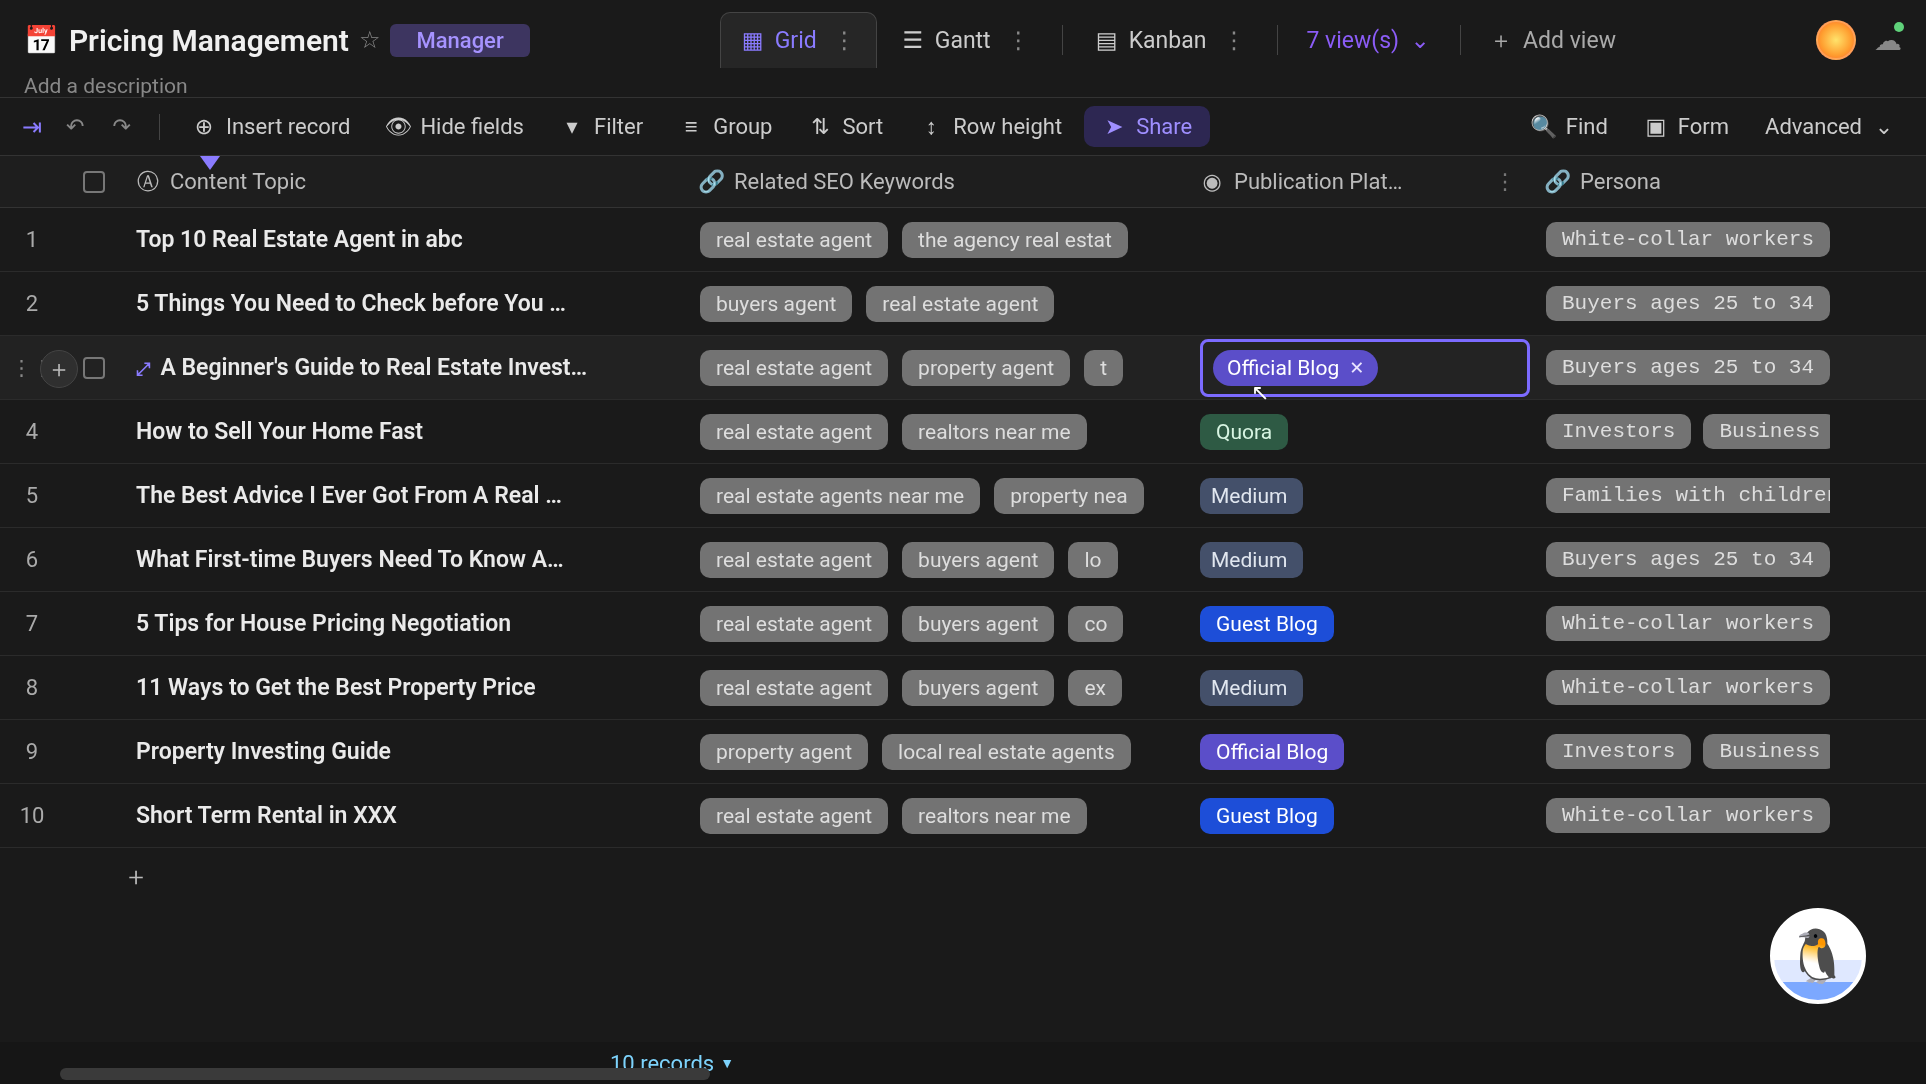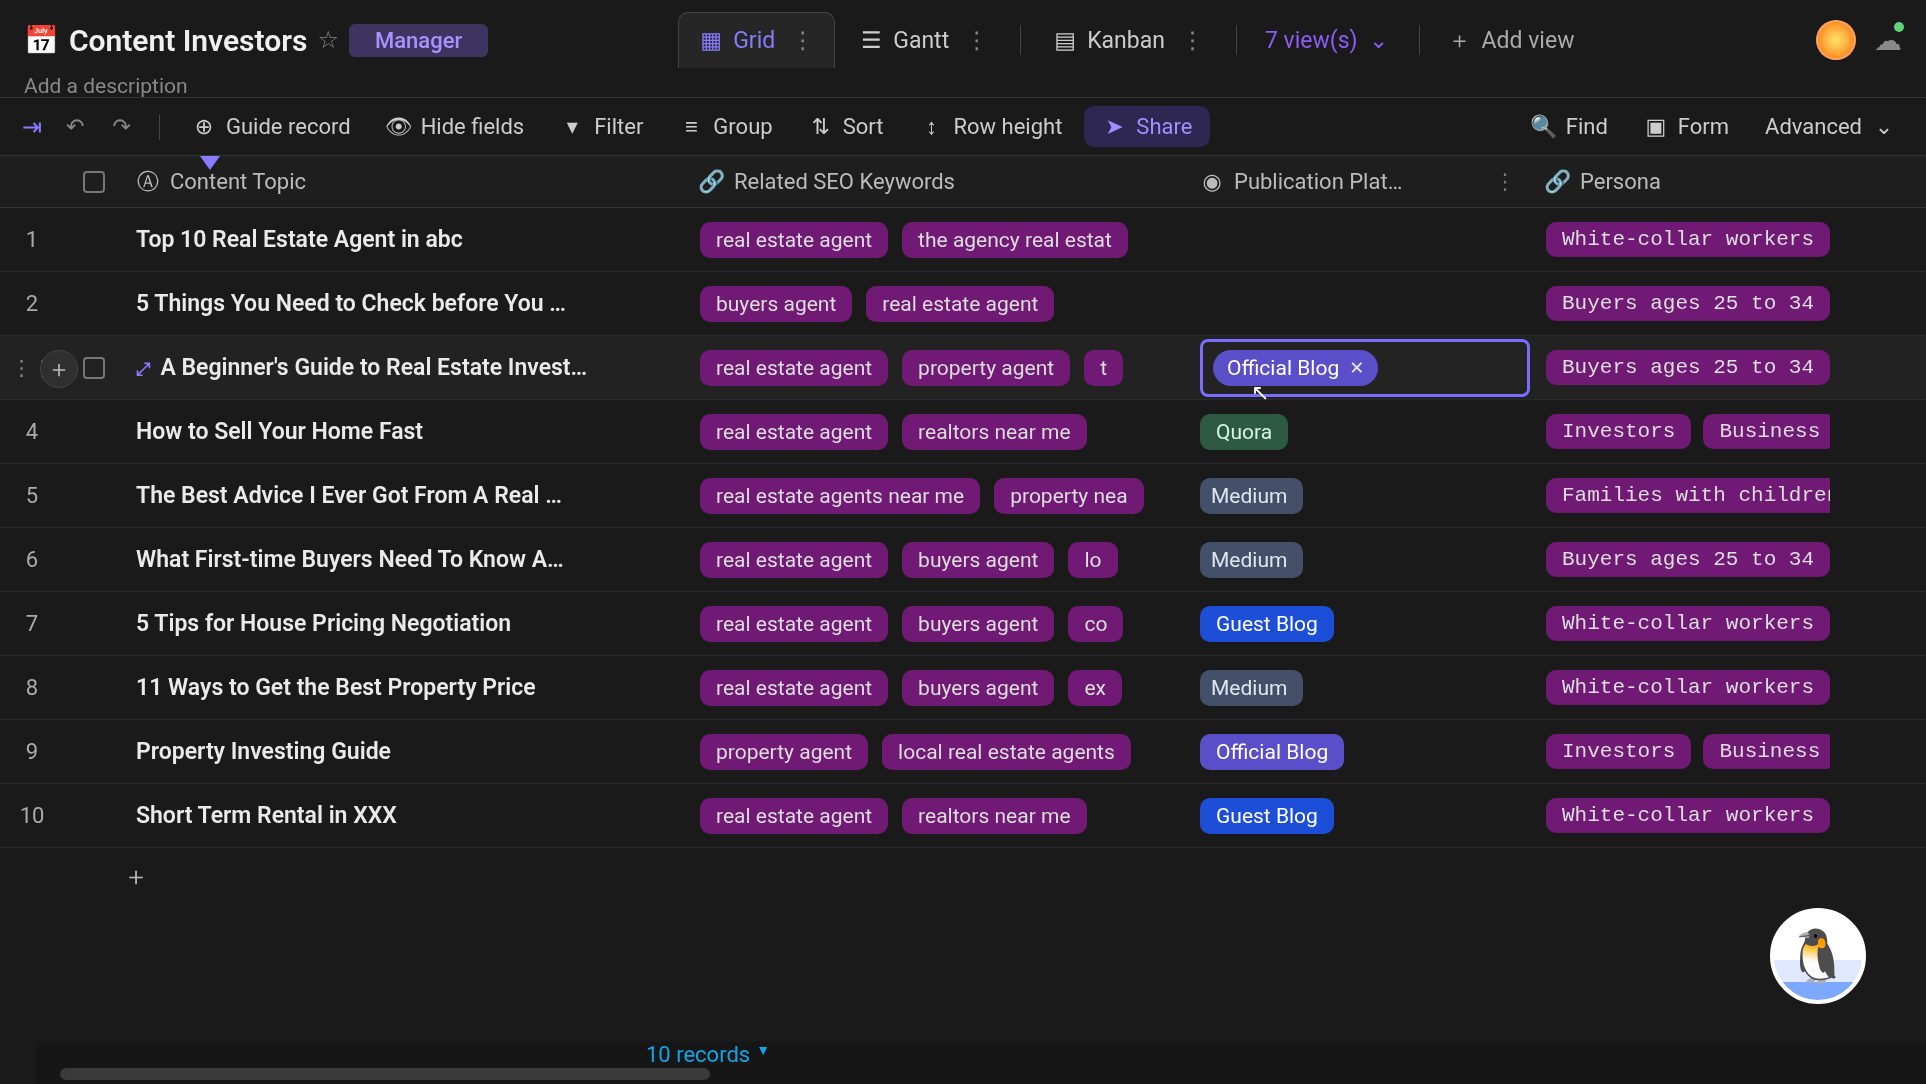--- a/index.html
+++ b/index.html
@@ -117,21 +117,21 @@
     height: 64px;
     border-bottom:1px solid #2b2b2b;
   }
   .row-num{ width:64px; text-align:center; color:#aaa; font-size:22px;}
   .row-check{ width:60px; display:flex; justify-content:center; }
   .row-topic{ width:560px; padding-left:12px; font-weight:600; color:#eaeaea; white-space:nowrap; overflow:hidden; text-overflow:ellipsis; font-size:23px;}
   .row-keywords{ width:500px; padding-left:16px; display:flex; gap:14px; overflow:hidden;}
   .row-pub{ width:346px; padding-left:16px; display:flex; align-items:center; gap:10px;}
   .row-persona{ width:300px; padding-left:16px; display:flex; gap:12px; overflow:hidden;font-family:Liberation Mono, monospace;}
   .tag{
-    background:#701a75;
+    background:#737373;
     color:#ddd;
     padding:6px 16px;
     border-radius:10px;
     font-size:21px;
     white-space:nowrap;
   }
   .tag-purple{ background:#5b4ec9; color:#fff;}
   .tag-green{ background:#2e5a44; color:#d8f5e3;padding-left:16px;}
   .tag-slate{ background:#44506a; color:#e0e6ef;padding-left:11px;}
   .tag-blue{ background:#1d4ed8; color:#fff;}
@@ -169,24 +169,23 @@
   .add-circle{
     position:absolute;
     left: 40px;
     top: calc(52px + 64px*2 + 14px);
     width:38px;height:38px;border-radius:50%;background:#2f2f2f;color:#bbb;
     display:flex;align-items:center;justify-content:center;font-size:24px;cursor:pointer;
     border:1px solid #444;
   }
   
   .footer{
-    height:42px; background:#161616; color:#0ea5e9;
-    display:flex; padding-left: 610px;
+    height:42px; background:#161616; color:#7dd3fc;
+    display:flex; align-items:center; padding-left: 610px;
     font-size:22px;
-    margin-left:36px;
   }
   .footer .caret{ margin-left:6px; font-size:14px;}
   .hscroll{
     position:absolute;
     bottom:4px;
     left:60px;
     width: 650px;
     height:12px;
     background:#3a3a3a;
     border-radius:6px;
@@ -216,21 +215,21 @@
     border-top:14px solid #8a7bff;
   }
 </style>
 </head>
 <body>
 
 <div class="header">
   <div class="header-left">
     <div class="title-row">
       <span class="cal-icon">📅</span>
-      <span class="page-title">Content Investors</span>
+      <span class="page-title">Pricing Management</span>
       <span class="star-icon">☆</span>
       <span class="manager-badge">Manager</span>
 
       <div class="views-row">
         <div class="view-tab active">
           <span class="ic grid-ic">▦</span>
           <span>Grid</span>
           <span class="vdots">⋮</span>
         </div>
         <div class="view-tab">
@@ -264,21 +263,21 @@
   </div>
 </div>
 
 <div class="toolbar">
   <span class="expand-icon">⇥</span>
   <span class="undo-icon">↶</span>
   <span class="redo-icon">↷</span>
   <div class="tb-sep"></div>
   <div class="tb-btn">
     <span class="ic">⊕</span>
-    <span>Guide record</span>
+    <span>Insert record</span>
   </div>
   <div class="tb-btn">
     <span class="ic">👁</span>
     <span>Hide fields</span>
   </div>
   <div class="tb-btn">
     <span class="ic">▾</span>
     <span>Filter</span>
   </div>
   <div class="tb-btn">

